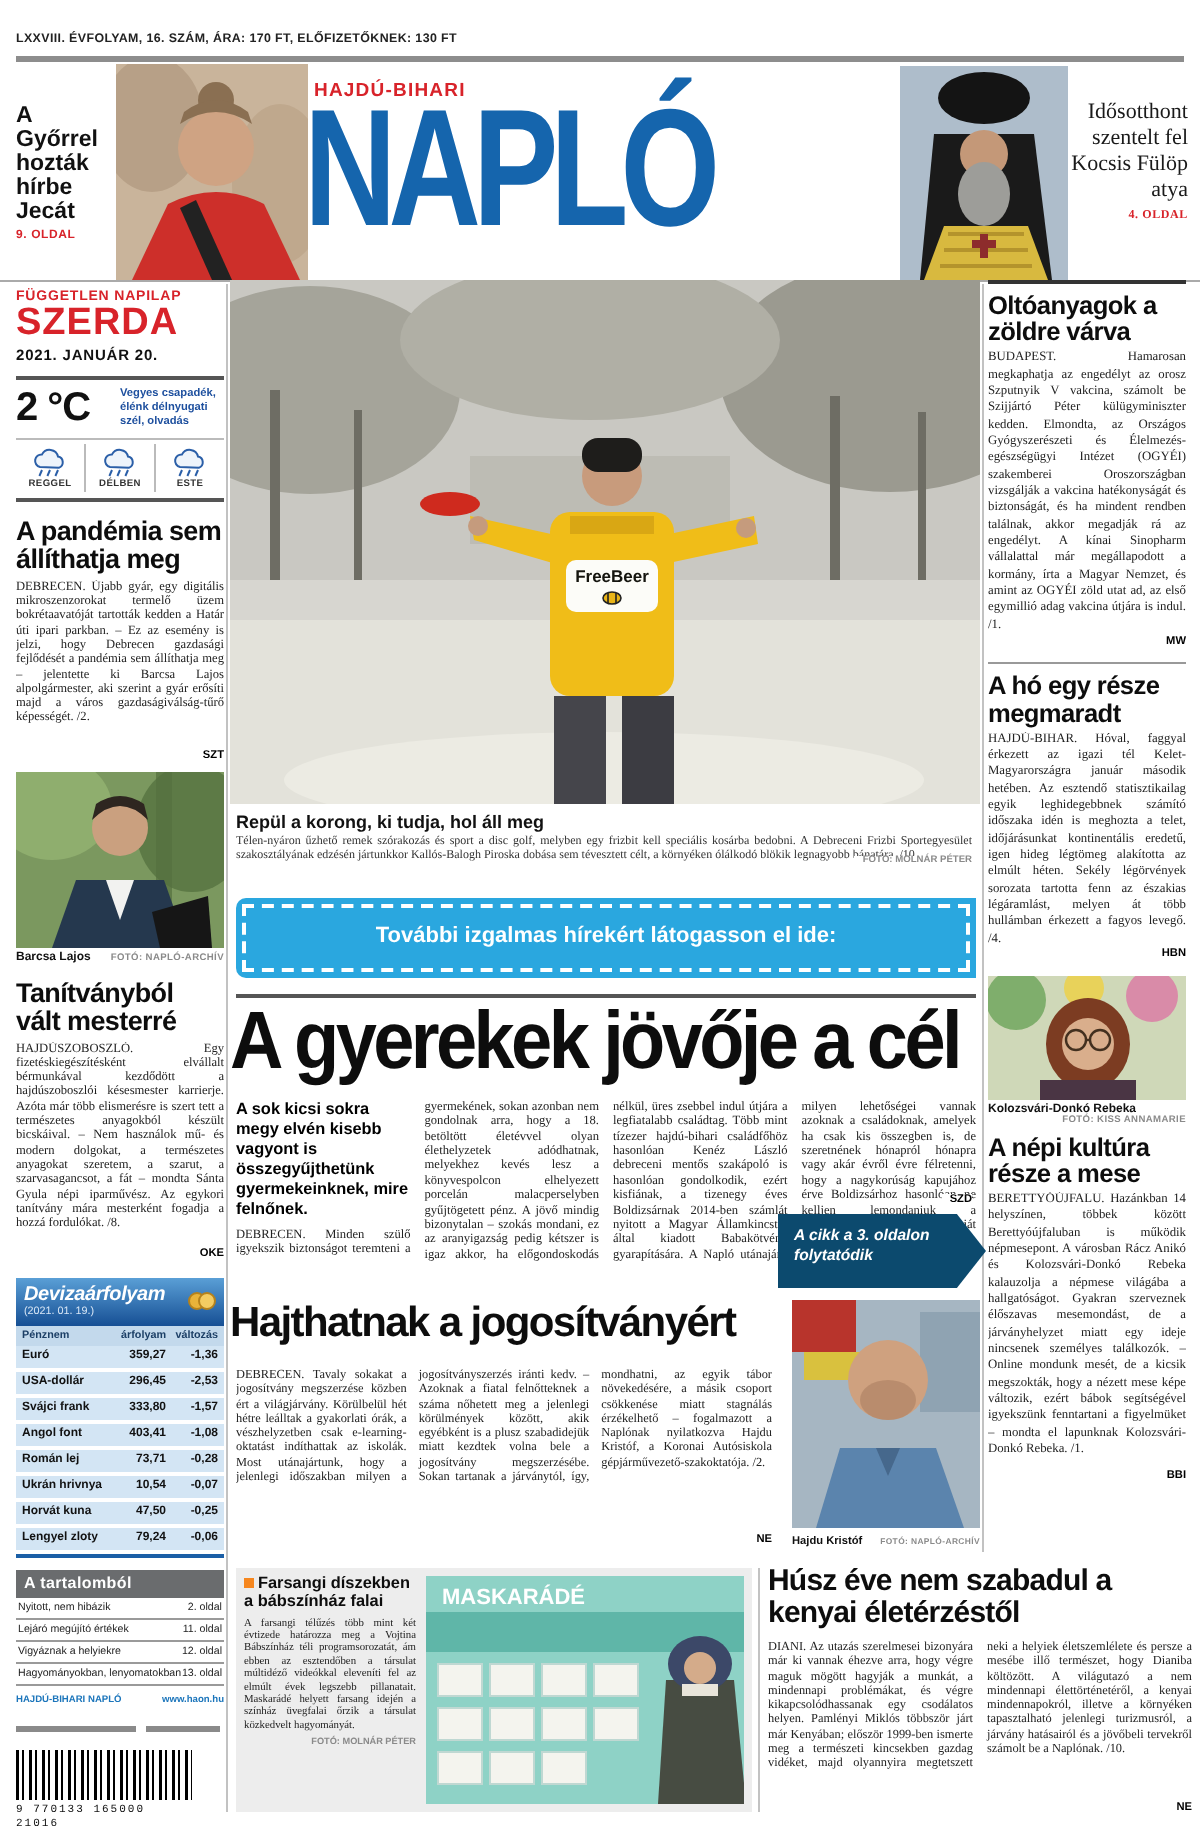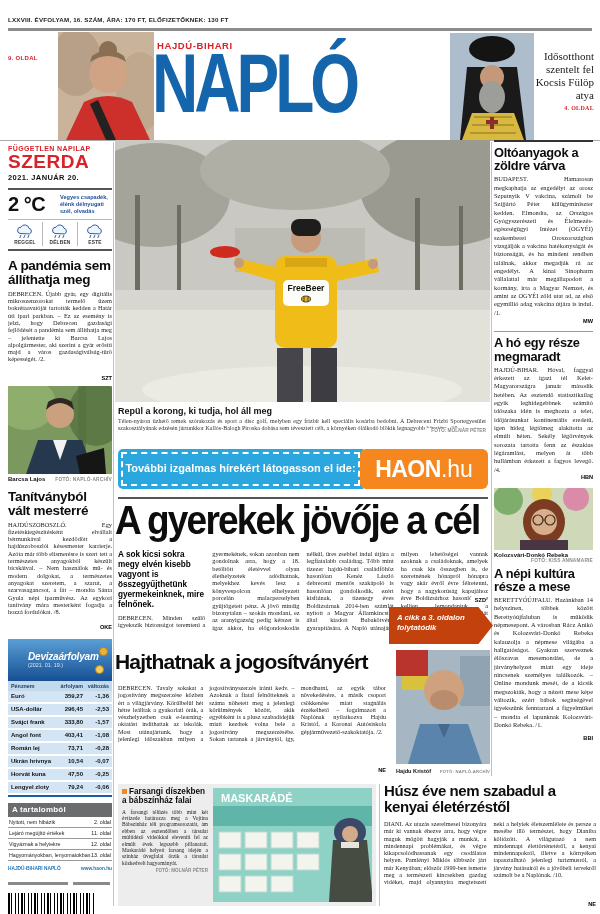--- a/index.html
+++ b/index.html
@@ -36,21 +36,21 @@
   .wdesc{width:52px;font-size:5.6px;font-weight:bold;color:#1d4f9e;line-height:1.2;text-align:left}
   .wrow{display:flex;margin-top:2px}
   .wcell{flex:1;text-align:center;border-left:1px solid #bbb;padding:2px 0 1px}
   .wcell:first-child{border-left:none}
   .wcell svg{margin:0 auto}
   .wtime{font-size:4.8px;font-weight:bold;color:#333;margin-top:1px;letter-spacing:.2px}
   .t13{font-size:13.5px;line-height:1.03;letter-spacing:-.3px;margin:8px 0 3px}
   
   .fx{margin-top:8px;border-bottom:2px solid #1b5fa6}
   .fx-head{background:linear-gradient(180deg,#5a9fd6,#164f94);display:flex;justify-content:space-between;
-           align-items:center;padding:3px 20px;color:#fff}
+           align-items:center;padding:3px 4px;color:#fff}
   .fx-title{font-size:10px;font-weight:bold;font-style:italic;letter-spacing:-.2px}
   .fx-date{font-size:5.4px;color:#d8e6f6}
   .coin{display:inline-block;width:9px;height:9px;border-radius:50%;background:#e8b33a;
         border:1.5px solid #b5821c;box-sizing:border-box}
   .c2{margin-left:-4px;background:#f3cc62}
   .fx-cols{display:flex;background:#c3d9ec;color:#1c3f66;font-size:5.4px;font-weight:bold;padding:2px 3px}
   .fx-cols span:nth-child(1){flex:1}
   .fx-cols span:nth-child(2){width:30px;text-align:right}
   .fx-cols span:nth-child(3){width:26px;text-align:right}
   .fx-row{display:flex;align-items:center;background:#d3e5f4;border-bottom:2px solid #fff;
@@ -85,21 +85,21 @@
   .logo-haon{font-size:23px;font-weight:bold;letter-spacing:-.5px}
   .logo-tld{font-size:23px;font-weight:normal}
   .center-rule{left:118px;top:497px;width:370px;border-top:2px solid #555}
   .main-title{left:115px;top:501px;width:378px;font-size:37px;font-weight:bold;letter-spacing:-1.8px;
               line-height:.95;transform:scaleY(1.1);transform-origin:top left;white-space:nowrap}
   .main-block{left:118px;top:550px;width:370px;height:98px;column-count:4;column-gap:7px;
               font-family:"Liberation Serif",serif;font-size:6.3px;line-height:1.17;
               text-align:justify;overflow:hidden;position:absolute;color:#222}
   .lead{font-family:"Liberation Sans",sans-serif;font-weight:bold;font-size:8.2px;line-height:1.22;
         margin:0 0 4px;text-align:left;color:#000}
-  .continue{left:389px;top:607px;width:104px;height:37px;background:#c2410c;color:#fff;
+  .continue{left:389px;top:607px;width:104px;height:37px;background:#0c4a6e;color:#fff;
             font-size:7.8px;font-style:italic;font-weight:bold;line-height:1.25;
             padding:6px 18px 0 8px;box-sizing:border-box;
             clip-path:polygon(0 0,86% 0,100% 50%,86% 100%,0 100%)}
   .drv-title{left:115px;top:650px;width:280px;font-size:21px;font-weight:bold;letter-spacing:-.8px;white-space:nowrap}
   .drv-block{left:118px;top:684px;width:268px;height:90px;column-count:3;column-gap:6px;
              font-family:"Liberation Serif",serif;font-size:6.2px;line-height:1.17;
              text-align:justify;overflow:hidden;position:absolute;color:#222}
   .drv-lead{font-family:"Liberation Sans",sans-serif;font-weight:bold;font-size:7.6px;line-height:1.2;
             margin:0 0 4px;text-align:left;color:#000}
   .drv-photo{left:396px;top:650px;width:94px;height:114px;overflow:hidden}
@@ -126,20 +126,21 @@
   .vl{border-left:1px solid #c2c2c2}
 </style>
 </head>
 <body>
 
 <div id="page">
 
   <div class="abs issue">LXXVIII. ÉVFOLYAM, 16. SZÁM, ÁRA: 170 FT, ELŐFIZETŐKNEK: 130 FT</div>
 
   <div class="abs teaserL">
+    <div>A Győrrel hozták hírbe Jecát</div>
     <div class="pg">9. OLDAL</div>
   </div>
 
   <div class="abs" style="left:58px;top:32px;width:96px;height:108px">
     <svg width="96" height="108" viewBox="0 0 96 108" preserveAspectRatio="none">
       <rect width="96" height="108" fill="#c9b49b"></rect>
       <ellipse cx="18" cy="30" rx="26" ry="34" fill="#b7a087"></ellipse>
       <ellipse cx="82" cy="60" rx="24" ry="40" fill="#bfa88d"></ellipse>
       <circle cx="50" cy="18" r="9" fill="#8a6f52"></circle>
       <circle cx="50" cy="42" r="19" fill="#cfa383"></circle>
@@ -374,24 +375,20 @@
       <span class="sig" style="font-size:4.8px;color:#8a8a8a">FOTÓ: MOLNÁR PÉTER</span>
     </div>
   </div>
 
   <div class="abs banner">
     <div class="banner-blue">
       <div class="inner">
           <span>További izgalmas hírekért látogasson el ide:</span>
         </div>
     </div>
-    <div class="banner-orange">
-      <span class="logo-haon">HAON</span>
-        <span class="logo-tld">.hu</span>
-    </div>
   </div>
 
   <div class="abs center-rule"></div>
 
   <div class="abs main-title hl">A gyerekek jövője a cél</div>
   <div class="main-block">
     <p class="lead">A sok kicsi sokra megy elvén kisebb vagyont is összegyűjthetünk gyermekeinknek, mire felnőnek.</p>
     <span>DEBRECEN. Minden szülő igyekszik biztonságot teremteni a gyermekének, sokan azonban nem gondolnak arra, hogy a 18. betöltött életévvel olyan élethelyzetek adódhatnak, melyekhez kevés lesz a könyvespolcon elhelyezett porcelán malacperselyben gyűjtögetett pénz. A jövő mindig bizonytalan – szokás mondani, ez az aranyigazság pedig kétszer is igaz akkor, ha előgondoskodás nélkül, üres zsebbel indul útjára a legfiatalabb családtag. Több mint tízezer hajdú-bihari családfőhöz hasonlóan Kenéz László debreceni mentős szakápoló is hasonlóan gondolkodik, ezért kisfiának, a tizenegy éves Boldizsárnak 2014-ben számlát nyitott a Magyar Államkincstár által kiadott Babakötvény gyarapítására. A Napló utánajárt, milyen lehetőségei vannak azoknak a családoknak, amelyek ha csak kis összegben is, de szeretnének hónapról hónapra vagy akár évről évre félretenni, hogy a nagykorúság kapujához érve Boldizsárhoz hasonlóan ne kelljen lemondaniuk a továbbtanulásról vagy saját vállalkozás elindításáról. /3.</span>
     <span class="sig" style="bottom:44px;right:2px">SZD</span>
   </div>

